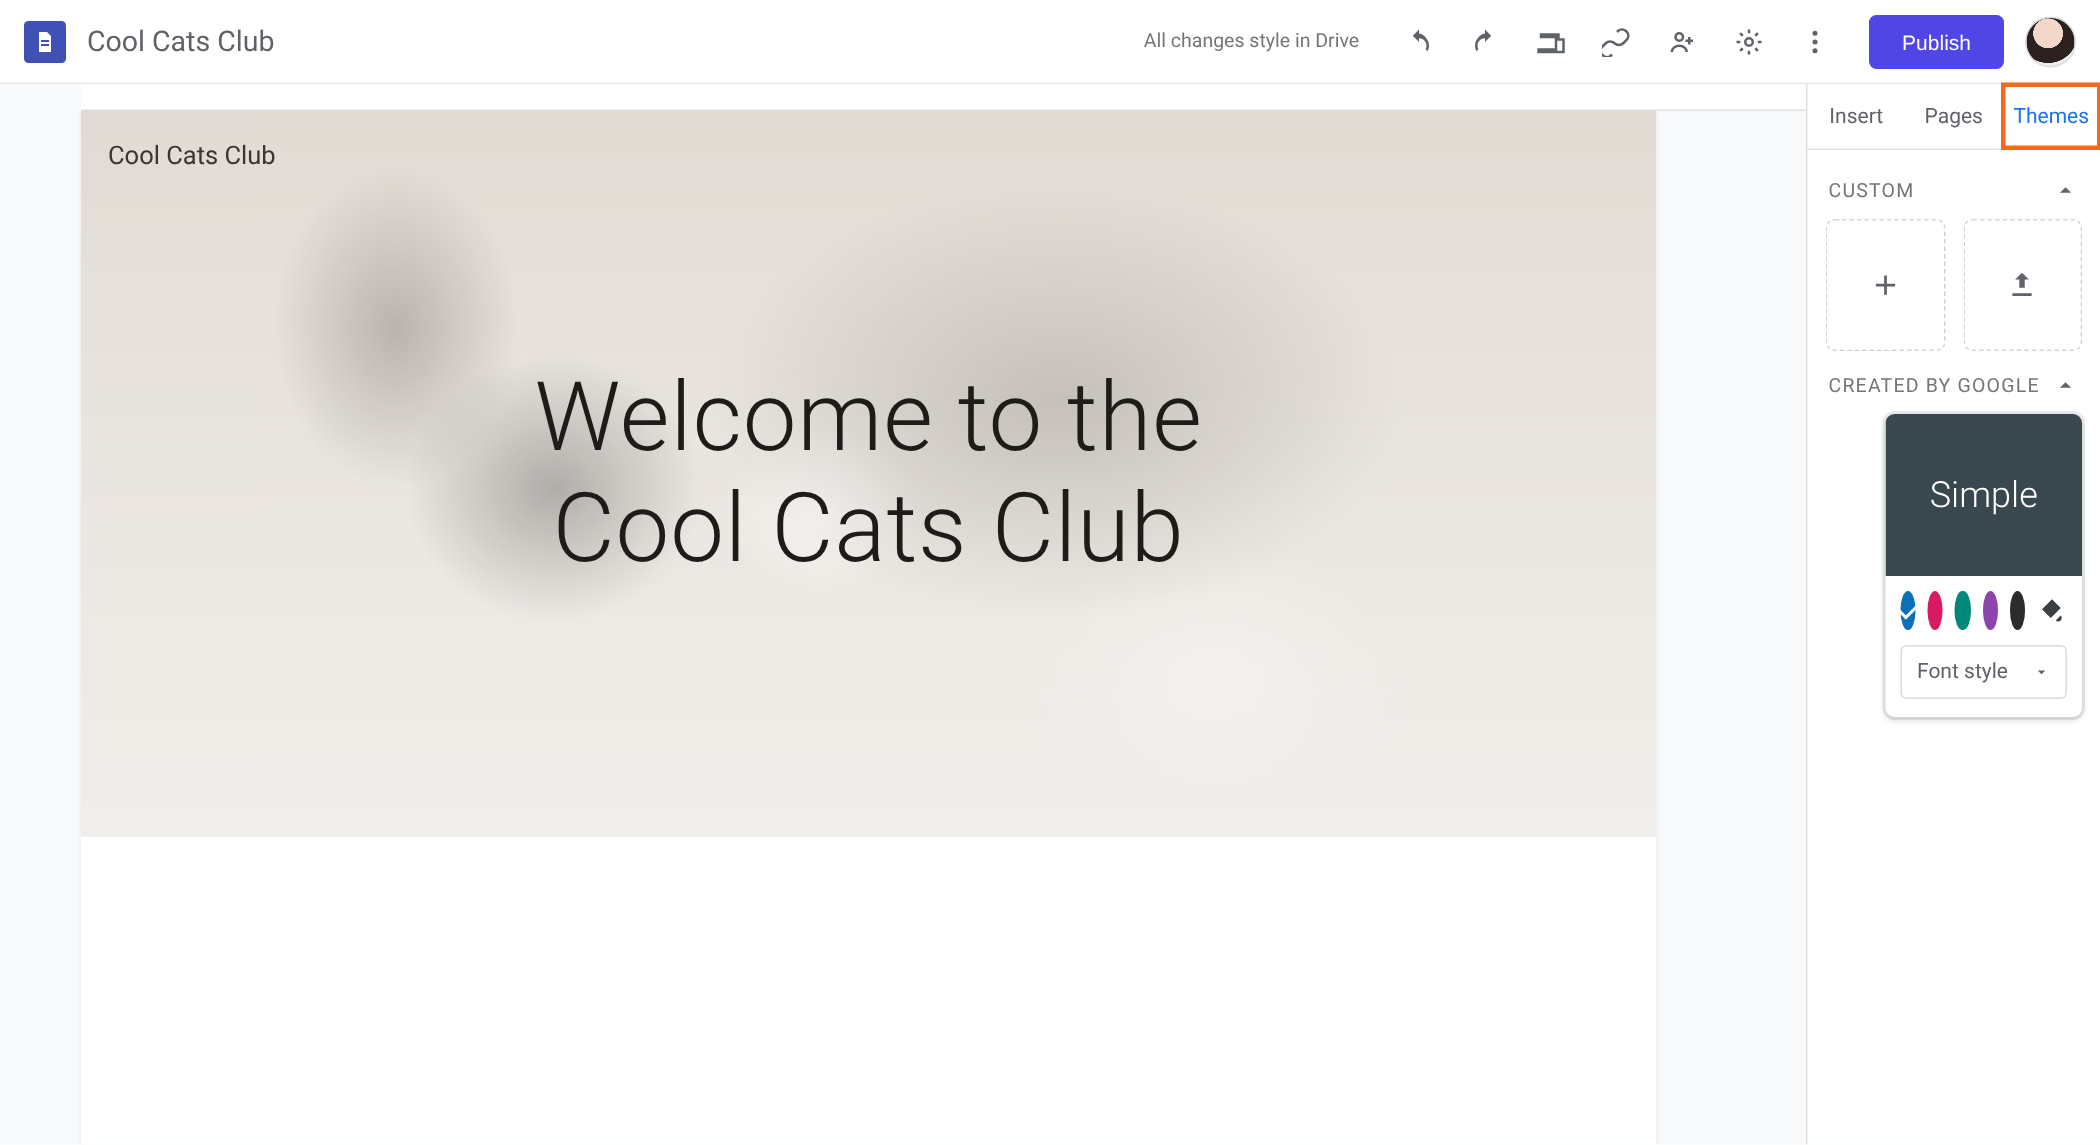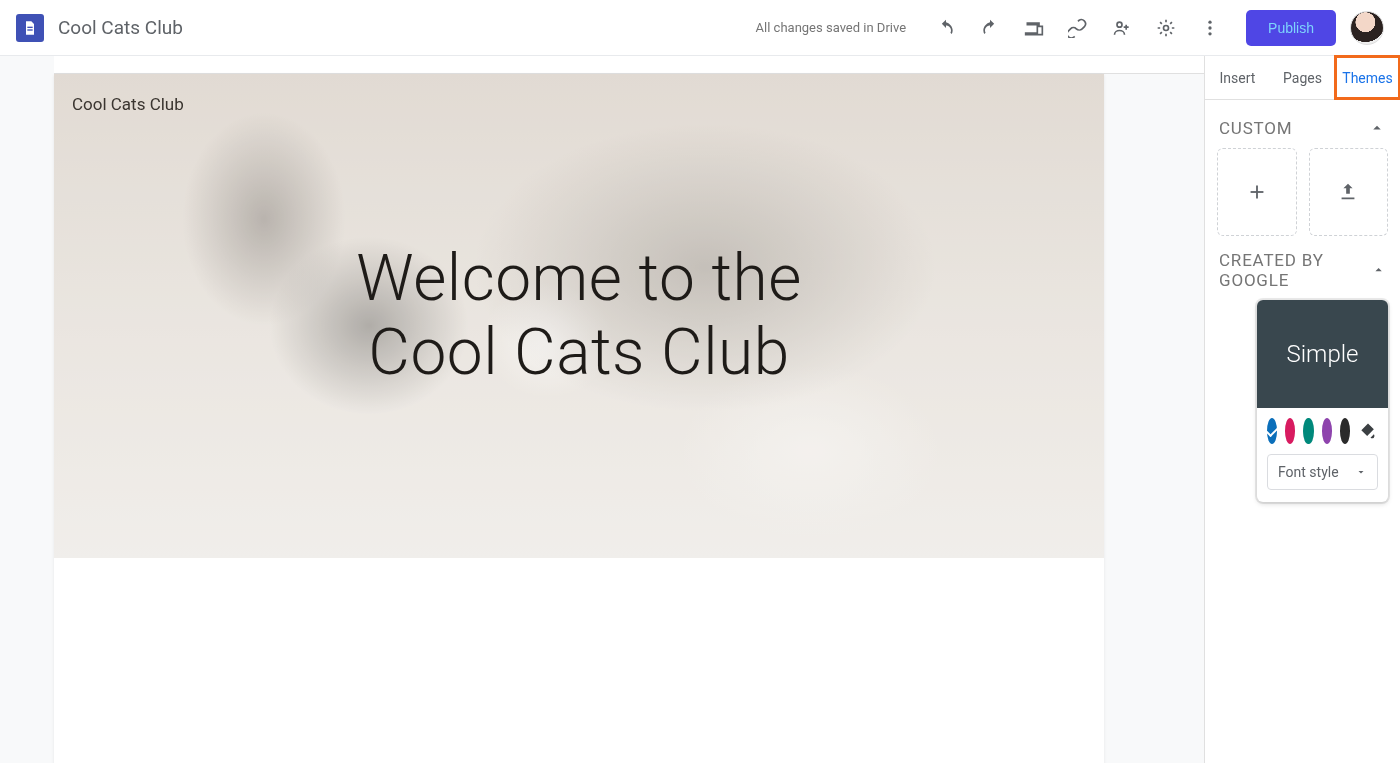--- a/index.html
+++ b/index.html
@@ -42,21 +42,21 @@
     width: 40px; height: 40px;
     border-radius: 50%;
     display: flex; align-items: center; justify-content: center;
     cursor: pointer;
     color: #5f6368;
     margin: 0 2px;
   }
   .toolbar-btn svg { width: 20px; height: 20px; fill: currentColor; stroke: none; }
   .publish-btn {
     background: #4f46e5;
-    color: #7dd3fc;
+    color: #ffffff;
     border: none;
     border-radius: 5px;
     padding: 10px 22px;
     font-size: 14px;
     font-weight: 500;
     cursor: pointer;
     margin-left: 14px;
     margin-right: 14px;
   }
   .avatar {
@@ -148,21 +148,21 @@
     outline: 3px solid #f26a1b;
     outline-offset: -2px;
     z-index: 10;
   }
   .panel-body {
     padding: 12px 12px 0 12px;
     overflow-y: auto;
   }
   .sect-head {
     display: flex; align-items: center; justify-content: space-between;
-    font-size: 17px; letter-spacing: 0.8px;
+    font-size: 13px; letter-spacing: 0.8px;
     color: #757575;
     margin: 6px 2px 10px 2px;
   }
   .chev { width:18px;height:18px; fill:#5f6368; }
   .custom-row { display:flex; gap:12px; margin-bottom:14px; }
   .custom-card {
     flex:1; height: 88px;
     border: 1.5px dashed #cfd2d6;
     border-radius: 6px;
     display:flex; align-items:center; justify-content:center;
@@ -215,21 +215,21 @@
 <div class="topbar">
   <div class="app-icon">
     <svg viewBox="0 0 24 24">
         <path d="M6 2h8l4 4v16H6z" fill="#fff"></path>
         <rect x="8" y="10" width="8" height="2" fill="#3f51b5"></rect>
         <rect x="8" y="14" width="8" height="2" fill="#3f51b5"></rect>
       </svg>
   </div>
   <div class="doc-title">Cool Cats Club</div>
   <div class="topbar-spacer"></div>
-  <div class="save-status">All changes saved in Drive</div>
+  <div class="save-status">All changes style in Drive</div>
 
   <div class="toolbar-btn">
     <svg viewBox="0 0 24 24">
         <path d="M12 5V2L7 7l5 5V9c3.3 0 6 2.7 6 6 0 1-.3 2-.7 2.8l1.5 1.5C19.5 18 20 16.6 20 15c0-5-4-9-8-10z"></path>
       </svg>
   </div>
   <div class="toolbar-btn">
     <svg viewBox="0 0 24 24">
         <path d="M12 5V2l5 5-5 5V9c-3.3 0-6 2.7-6 6 0 1 .3 2 .7 2.8l-1.5 1.5C4.5 18 4 16.6 4 15c0-5 4-9 8-10z"></path>
       </svg>

